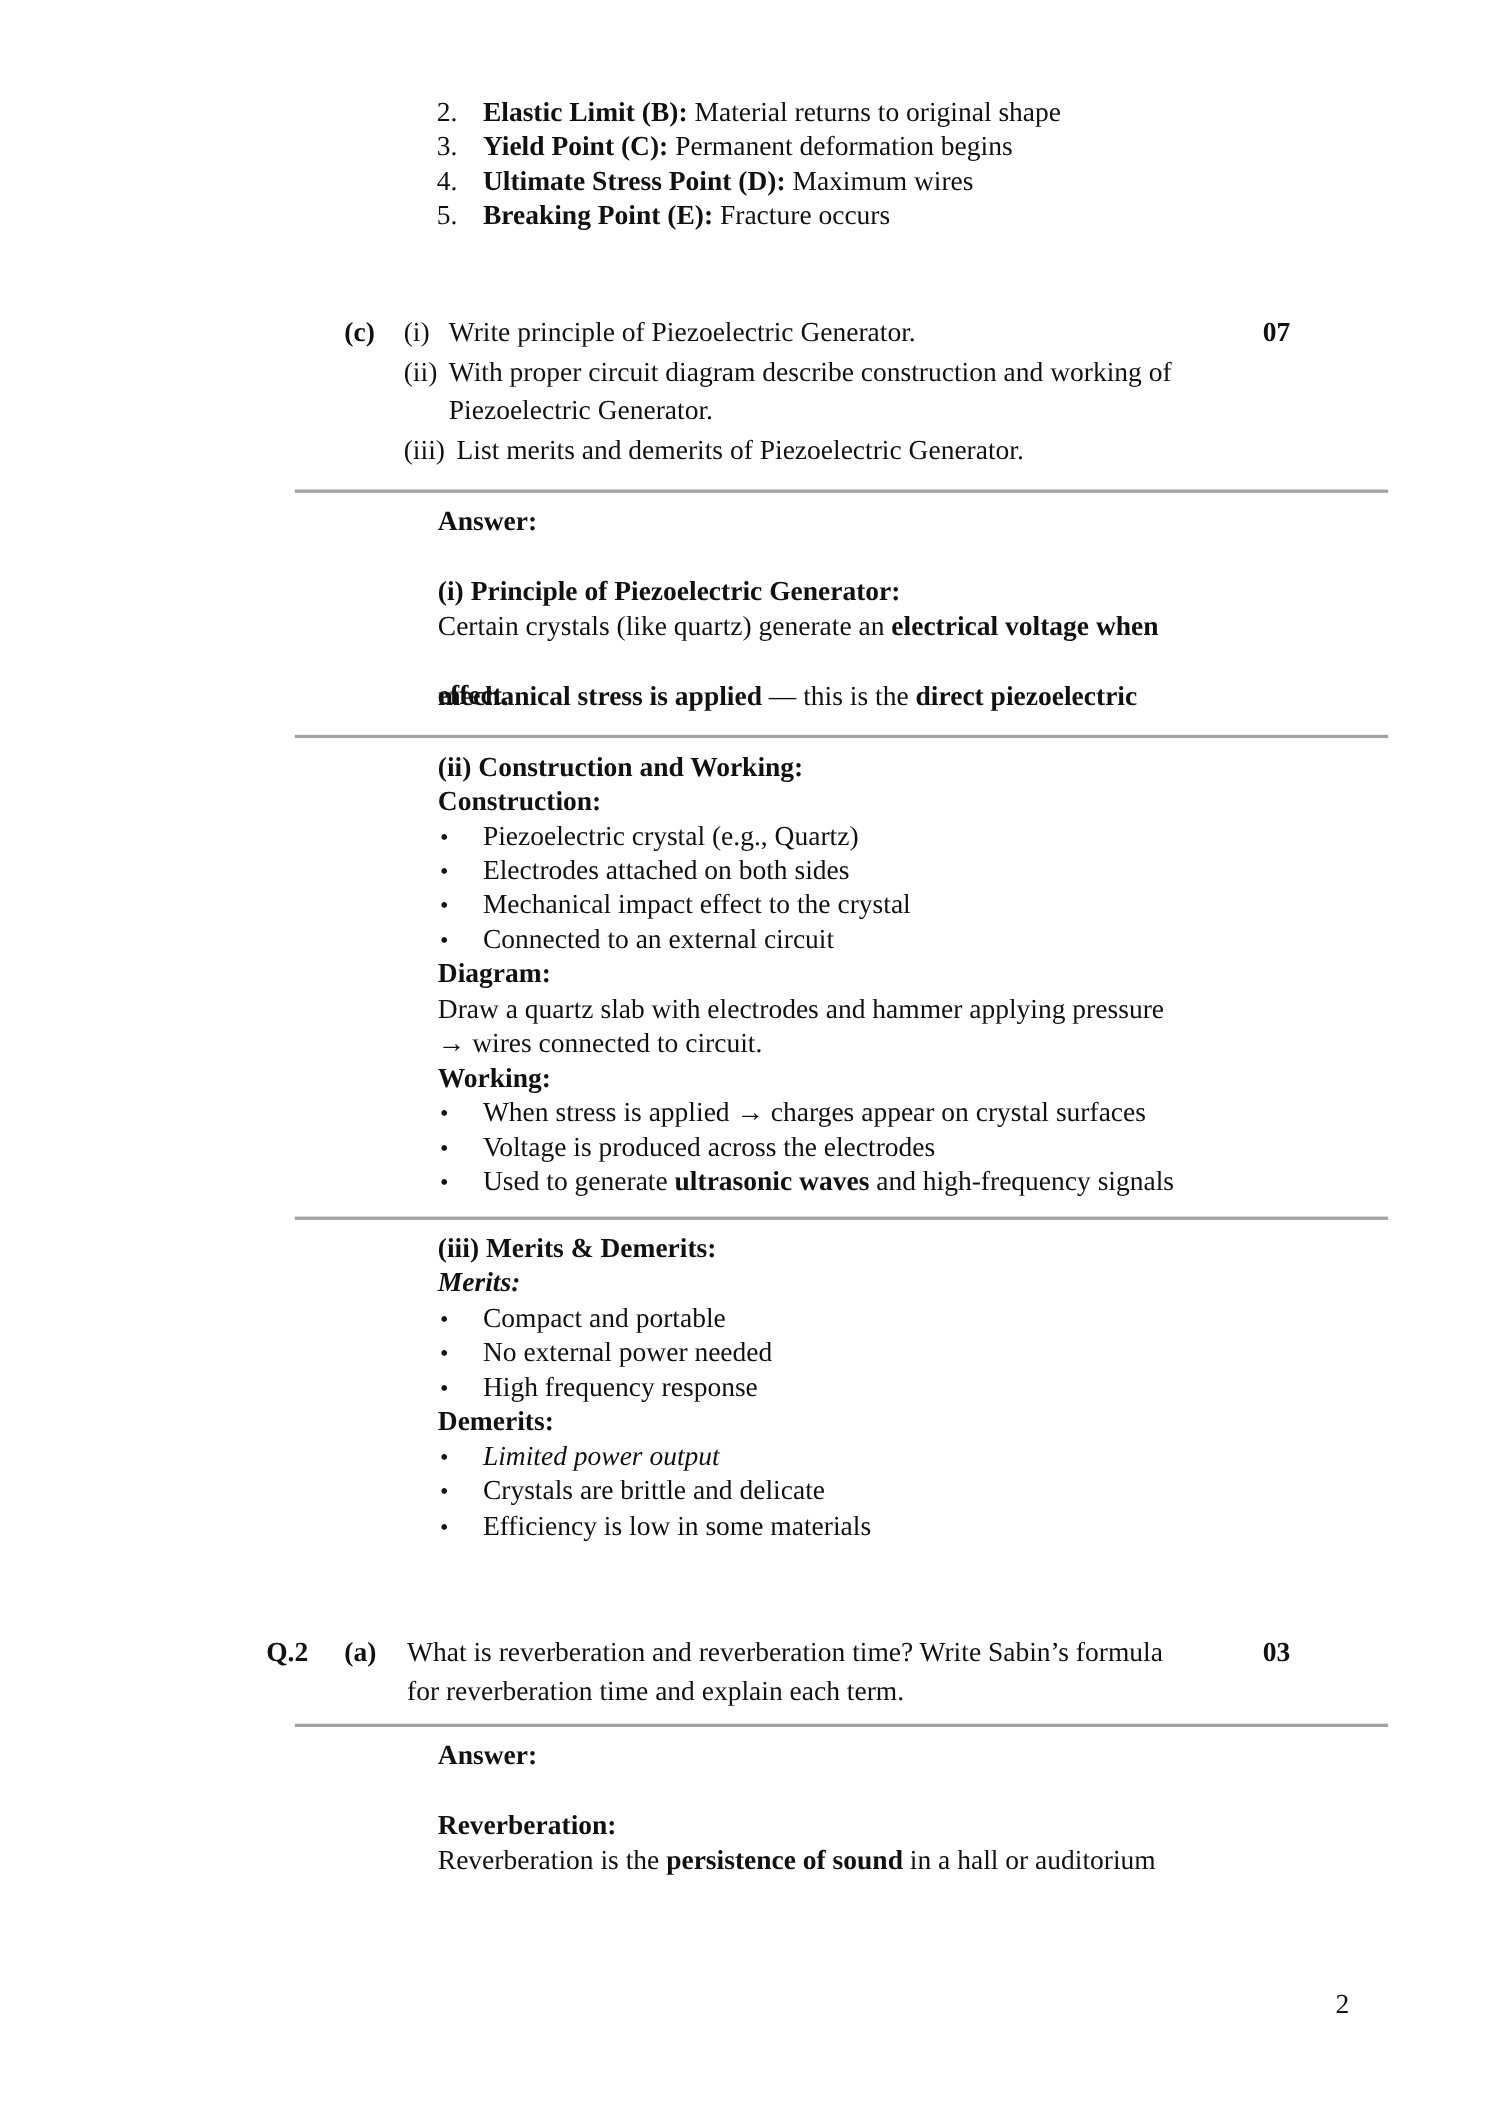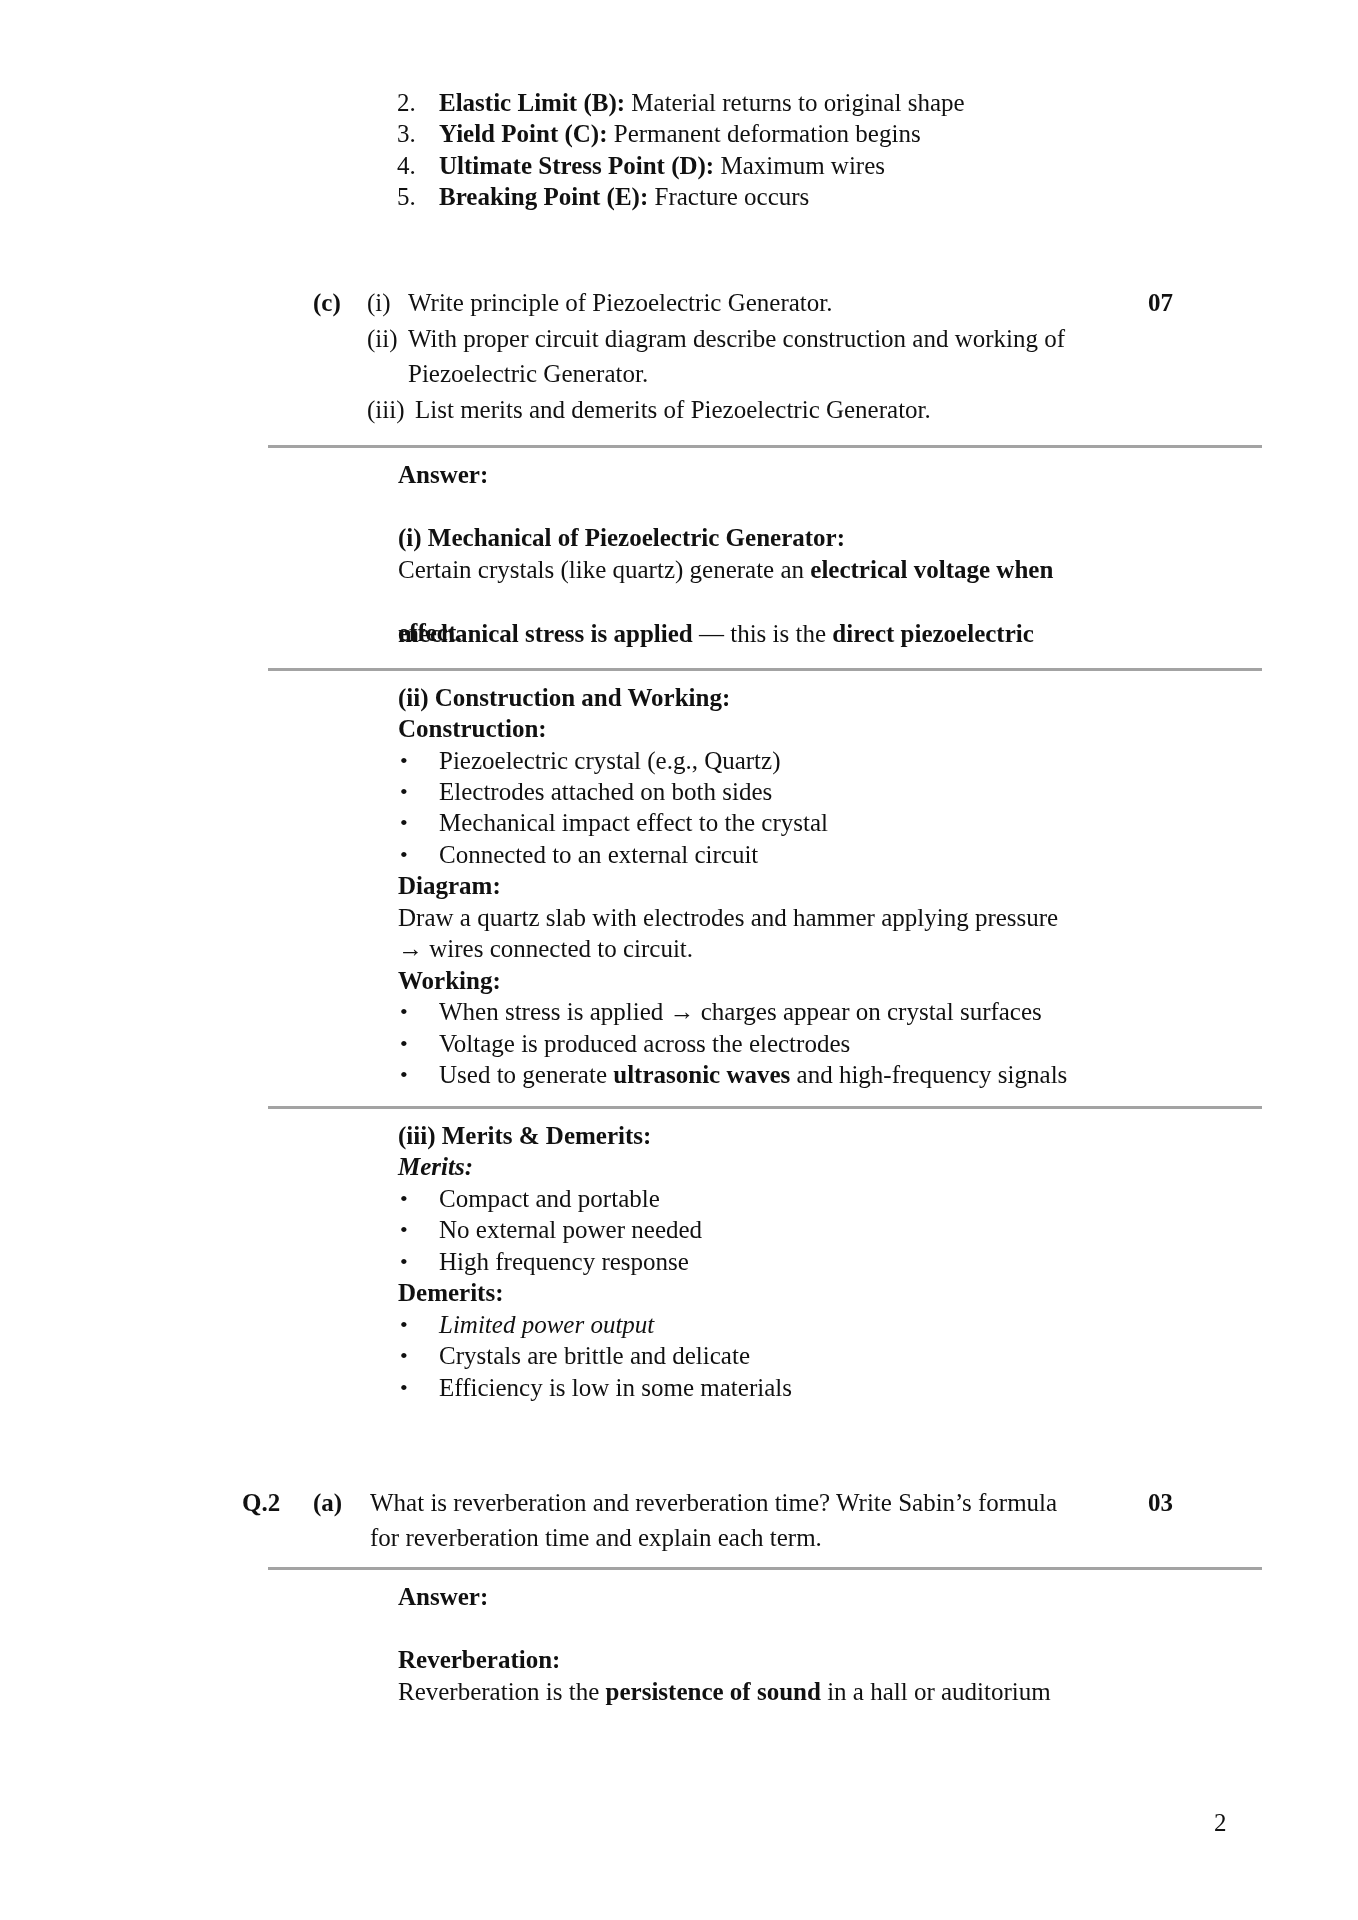--- a/index.html
+++ b/index.html
@@ -52,21 +52,21 @@
   <div class="ln" style="left:408px; top:359px;">Piezoelectric Generator.</div>
 
   <div class="ln" style="left:367px; top:395px;">(iii)</div>
   <div class="ln" style="left:415px; top:395px;">List merits and demerits of Piezoelectric Generator.</div>
 </div>
 
 <div class="divider" style="top:445px;"></div>
 
 <div>
   <div class="ln b" style="left:398px; top:460px;">Answer:</div>
-  <div class="ln b" style="left:398px; top:523px;">(i) Mechanical of Piezoelectric Generator:</div>
+  <div class="ln b" style="left:398px; top:523px;">(i) Principle of Piezoelectric Generator:</div>
   <div class="ln" style="left:398px; top:555px;">
     <span>Certain crystals (like quartz) generate an </span><span class="b">electrical voltage when</span>
   </div>
   <div class="ln" style="left:398px; top:619px;">
     <span class="b">mechanical stress is applied</span><span> — this is the </span><span class="b">direct piezoelectric</span>
   </div>
   <div class="ln" style="left:398px; top:618px;">
     <span class="b">effect</span><span>.</span>
   </div>
 </div>

